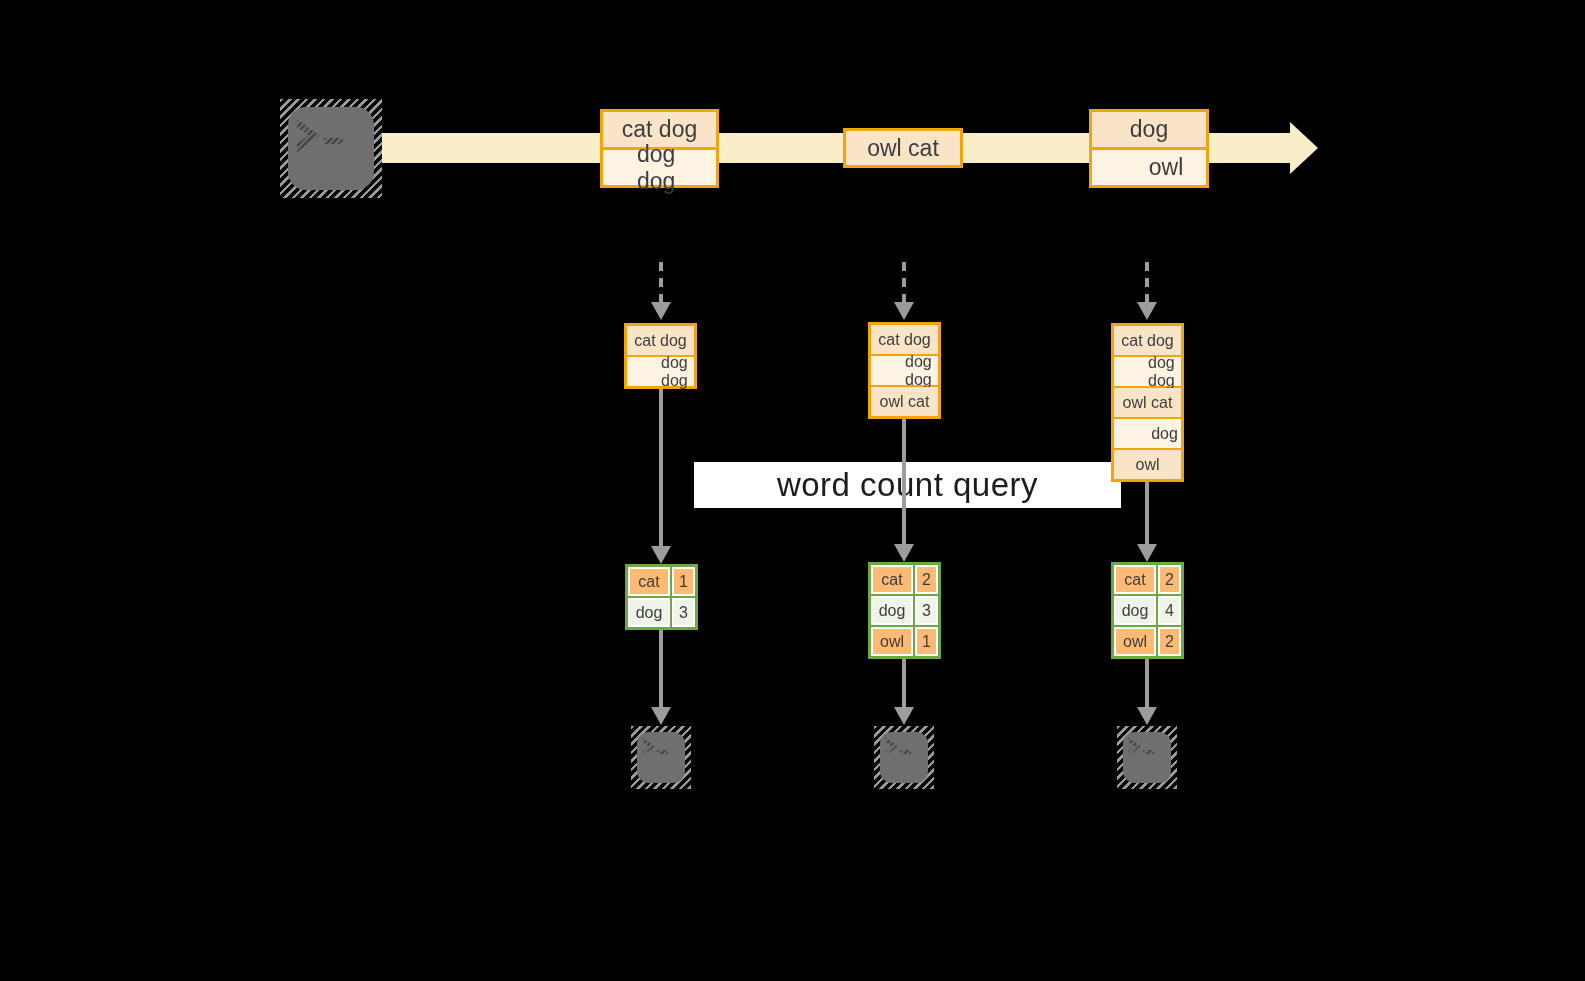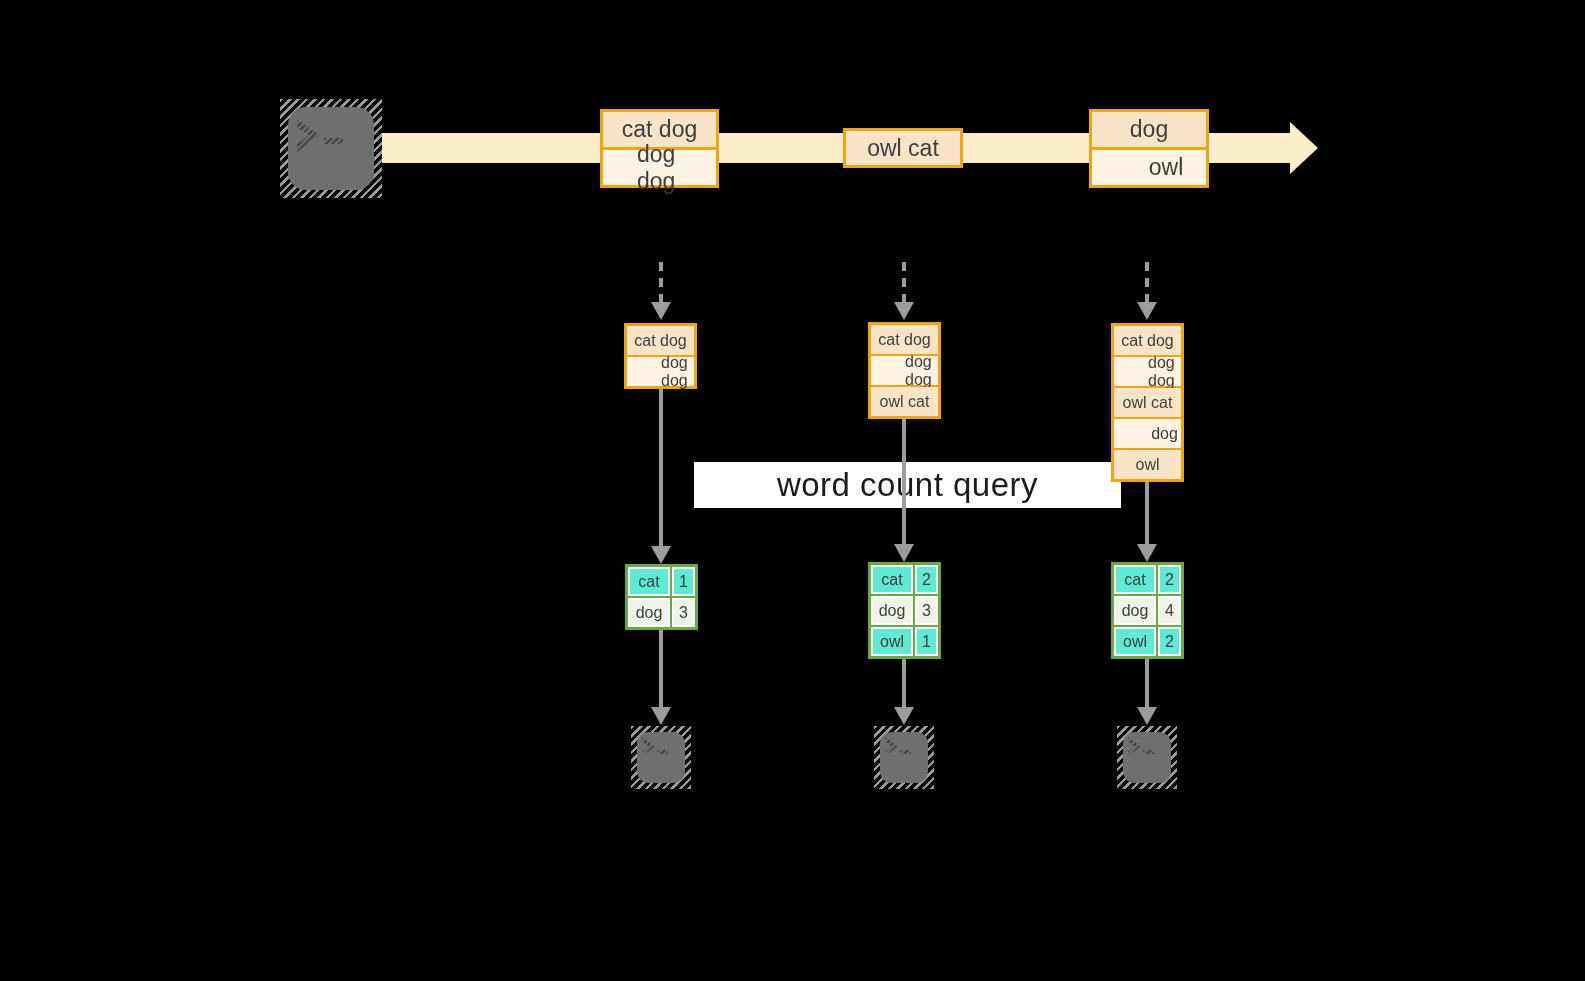--- a/index.html
+++ b/index.html
@@ -32,21 +32,21 @@
   
   .banner { position:absolute; background:#FFFFFF; z-index:1;
             display:flex; align-items:center; justify-content:center; }
   .banner span { font-size:33px; font-weight:300; color:#1C1C1C; letter-spacing:0.5px; }
 
   
   .gtable { position:absolute; display:grid; grid-template-columns:42px 23px; gap:2px;
             border:3px solid #6BAA40; background:#6BAA40; z-index:3; }
   .gcell { border:2px solid #fff; display:flex; align-items:center; justify-content:center;
            font-size:16px; color:#3D3D3D; height:29px; box-sizing:border-box; }
-  .gr0 { background:#5eead4; }
+  .gr0 { background:#fdba74; }
   .gr1 { background:#EEF4E8; }
 
   
   .term { position:absolute; z-index:3;
           background:repeating-linear-gradient(135deg,#9A9A9A 0 2.5px,#060606 2.5px 6px); }
   .term-inner { position:absolute; background:#6F6F6F; }
   .term-big .term-inner { inset:8px; border-radius:18px; }
   .term-sm  .term-inner { inset:6px; border-radius:12px; }
   .chev, .usc { position:absolute; z-index:4;
           background:repeating-linear-gradient(135deg,#454545 0 2px,#6A6A6A 2px 4.5px); }

